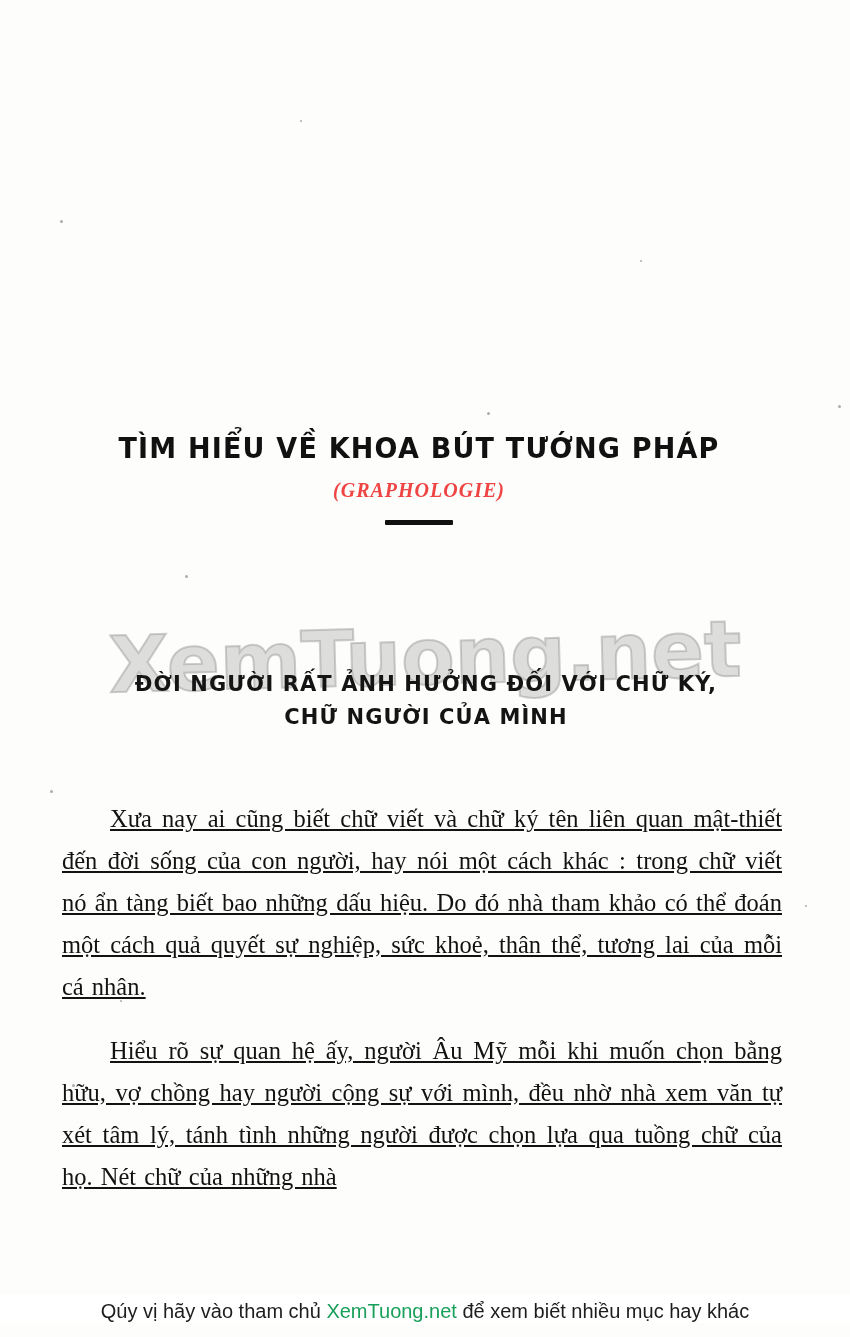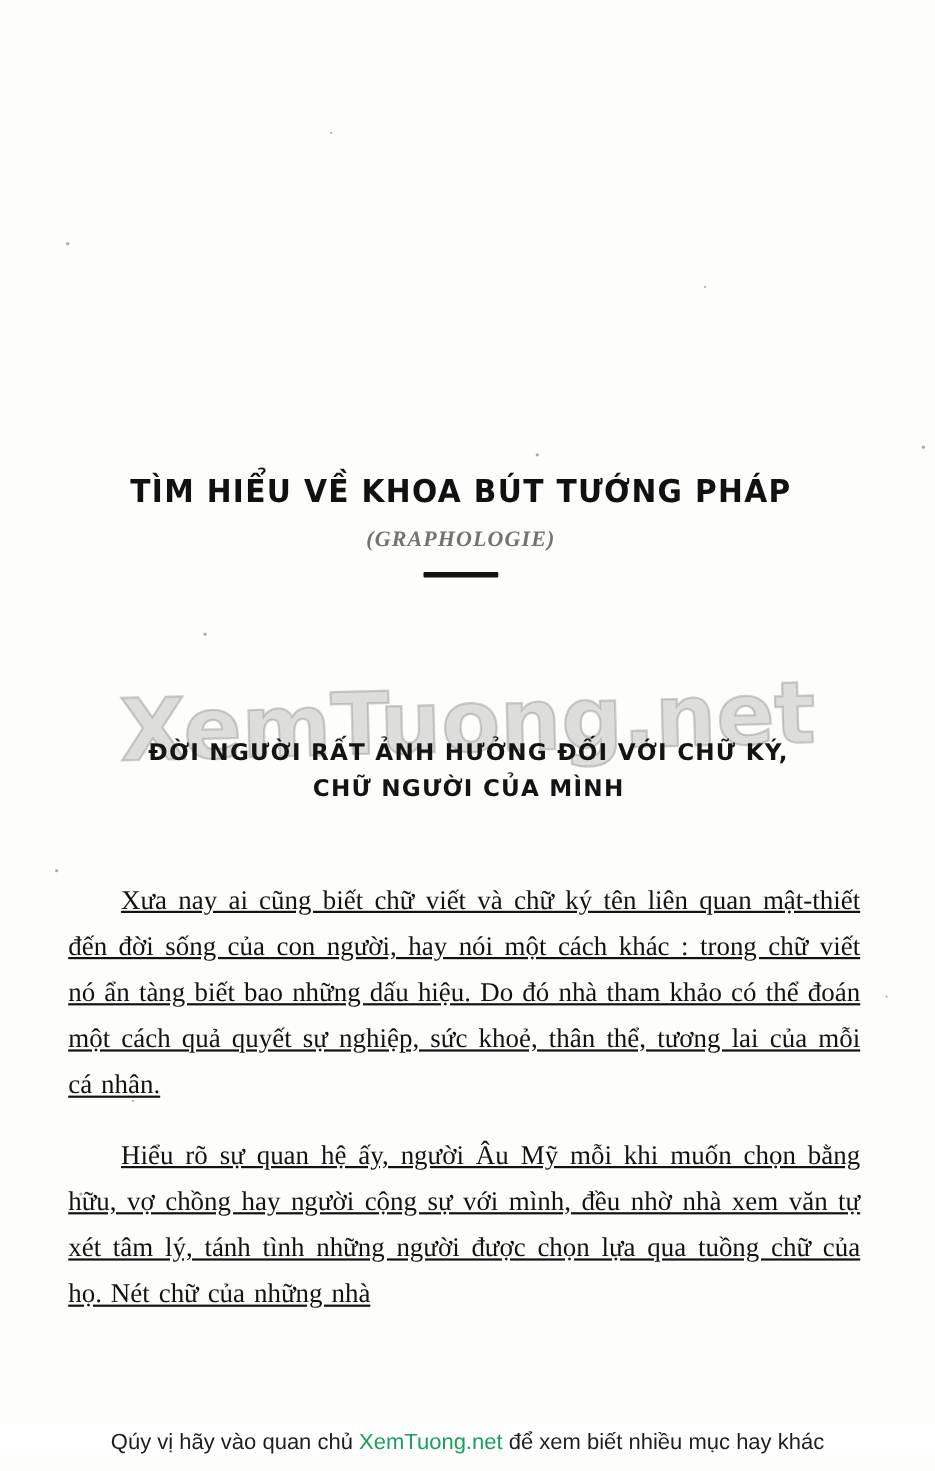--- a/index.html
+++ b/index.html
@@ -52,21 +52,21 @@
     margin: 0;
     transform: scaleY(1.06);
   }
   .subtitle {
     font-family: "Liberation Serif", serif;
     font-style: italic;
     font-weight: 700;
     font-size: 20px;
     letter-spacing: 1px;
     margin-top: 16px;
-    color: #737373;
+    color: #ef4444;
   }
   .rule {
     width: 68px;
     height: 5px;
     background: #111;
     margin: 18px auto 0 auto;
     border-radius: 1px;
   }
 
   .section-heading {
@@ -165,14 +165,14 @@
   </div>
 
   <div class="body-text">
     <p>Xưa nay ai cũng biết chữ viết và chữ ký tên liên quan mật-thiết đến đời sống của con người, hay nói một cách khác : trong chữ viết nó ẩn tàng biết bao những dấu hiệu. Do đó nhà tham khảo có thể đoán một cách quả quyết sự nghiệp, sức khoẻ, thân thể, tương lai của mỗi cá nhân.</p>
     <p>Hiểu rõ sự quan hệ ấy, người Âu Mỹ mỗi khi muốn chọn bằng hữu, vợ chồng hay người cộng sự với mình, đều nhờ nhà xem văn tự xét tâm lý, tánh tình những người được chọn lựa qua tuồng chữ của họ. Nét chữ của những nhà</p>
   </div>
 
 </div>
 
 <div class="footer">
-  <span>Qúy vị hãy vào quan chủ </span><span class="brand">XemTuong.net</span><span> để xem biết nhiều mục hay khác</span>
+  <span>Qúy vị hãy vào tham chủ </span><span class="brand">XemTuong.net</span><span> để xem biết nhiều mục hay khác</span>
 </div>
 
 </body></html>

